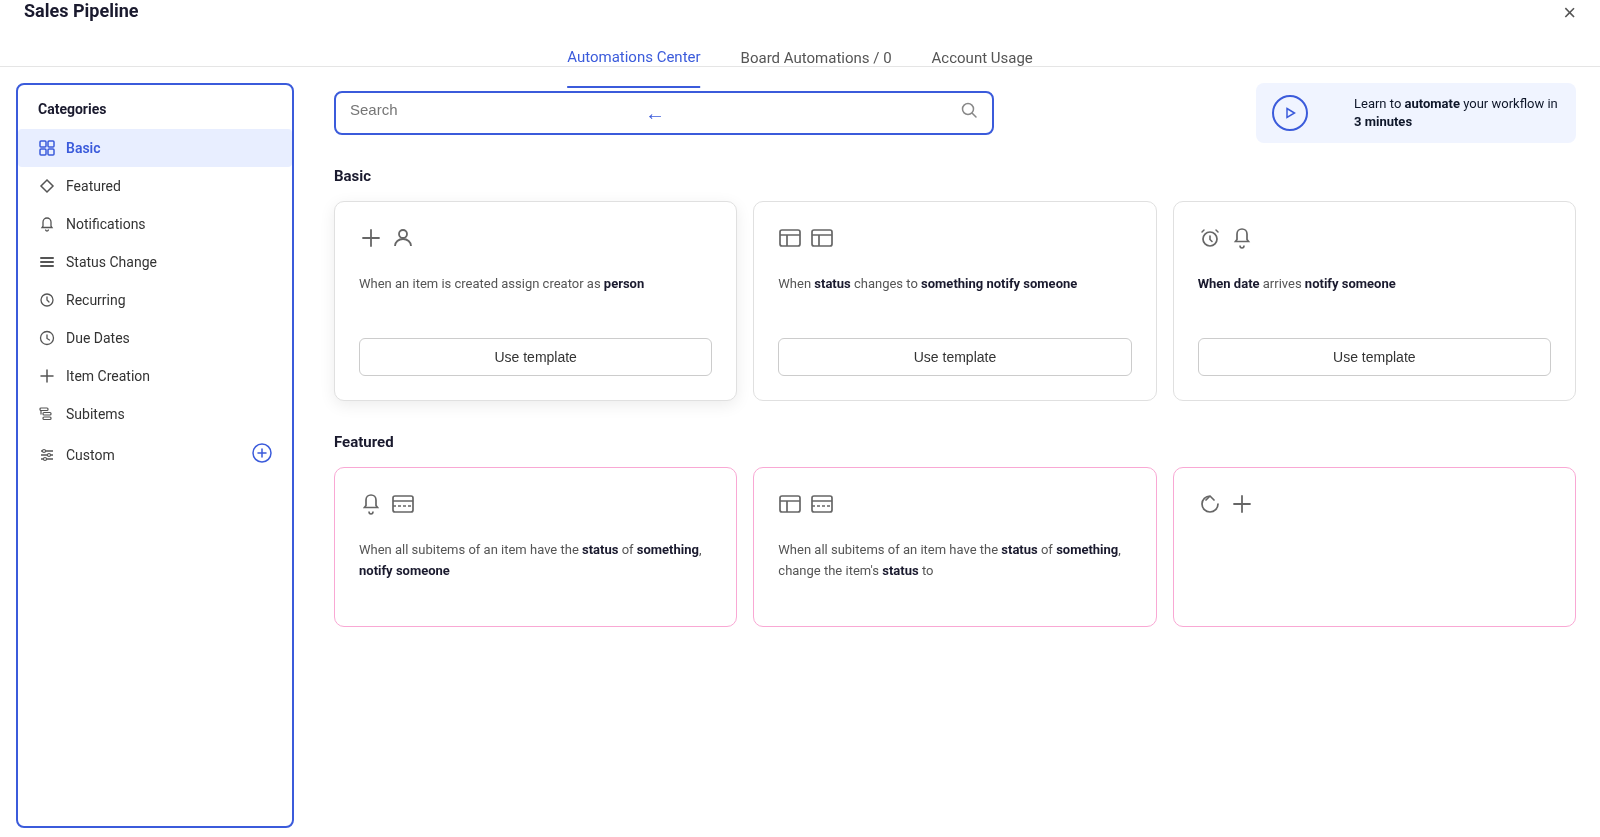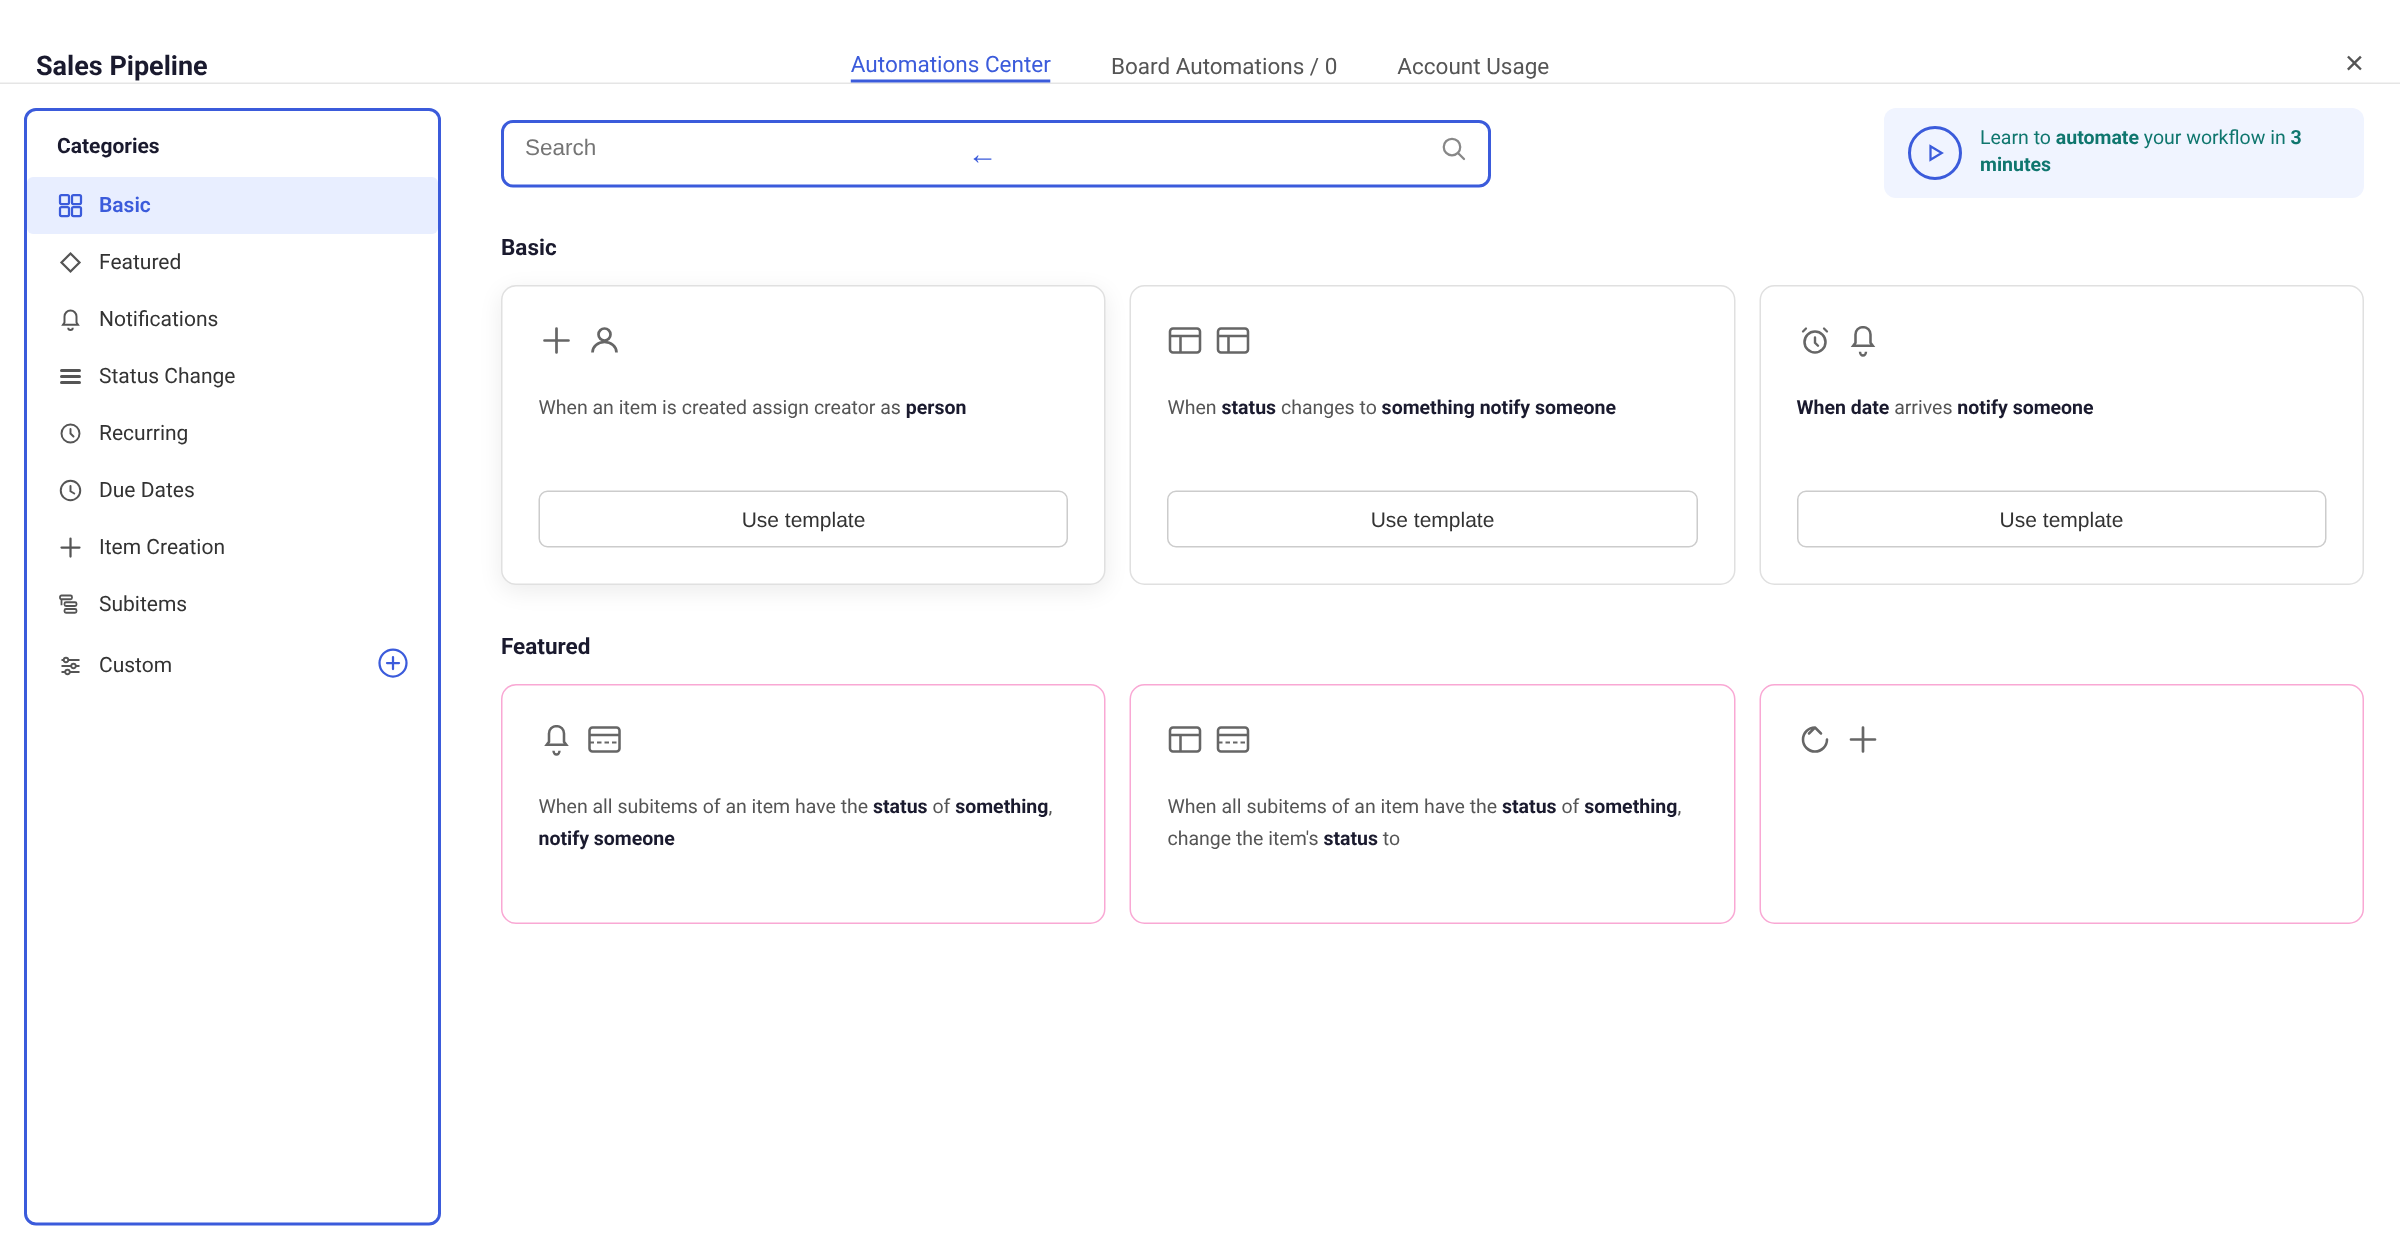--- a/index.html
+++ b/index.html
@@ -1,22 +1,22 @@
 <!DOCTYPE html>
 <html><head>
   <meta charset="utf-8">
   <style>
     * { box-sizing: border-box; margin: 0; padding: 0; }
     body { font-family: -apple-system, BlinkMacSystemFont, 'Segoe UI', Roboto, sans-serif; background: #fff; color: #333; width: 1600px; height: 837px; overflow: hidden; }
 
     
-    .header { display: flex; align-items: flex-end; padding: 0 24px; height: 56px; border-bottom: 1px solid #e5e5e5; position: relative; }
+    .header { display: flex; align-items: flex-start; padding: 0 24px; height: 67px; border-bottom: 1px solid #e5e5e5; position: relative; }
     .header-title { font-size: 18px; font-weight: 700; color: #1a1a2e; }
     .header-tabs { display: flex; align-items: center; gap: 40px; position: absolute; left: 50%; transform: translateX(-50%); }
-    .header-tab { font-size: 15px; color: #555; cursor: pointer; padding-bottom: 1px; text-decoration: none; }
+    .header-tab { font-size: 15px; color: #555; cursor: pointer; padding-bottom: 20px; text-decoration: none; margin-top: 48px; }
     .header-tab.active { color: #3b5bdb; border-bottom: 2px solid #3b5bdb; }
     .header-close { margin-left: auto; font-size: 22px; cursor: pointer; color: #555; background: none; border: none; }
 
     
     .main { display: flex; height: calc(837px - 60px); }
 
     
     .sidebar { width: 278px; border: 2px solid #3b5bdb; border-radius: 8px; margin: 16px; padding: 16px 0; overflow-y: auto; flex-shrink: 0; }
     .sidebar-title { font-size: 14px; font-weight: 700; padding: 0 20px 12px; color: #1a1a2e; }
     .sidebar-item { display: flex; align-items: center; gap: 10px; padding: 10px 20px; cursor: pointer; font-size: 14px; color: #333; border-radius: 4px; }
@@ -31,21 +31,21 @@
     
     .search-bar-wrapper { display: flex; align-items: center; gap: 16px; margin-bottom: 24px; }
     .search-bar { display: flex; align-items: flex-start; border: 2px solid #3b5bdb; border-radius: 8px; padding: 8px 14px; flex: 1; max-width: 660px; background: #fff; }
     .search-input { border: none; outline: none; font-size: 15px; color: #999; flex: 1; }
     .search-arrow { color: #3b5bdb; font-size: 20px; margin: 0 8px; }
     .search-icon-el { color: #888; font-size: 18px; }
 
     
     .learn-banner { display: flex; align-items: center; gap: 12px; background: #f0f4ff; border-radius: 8px; padding: 12px 16px; margin-left: auto; max-width: 320px; }
     .play-btn { width: 36px; height: 36px; border-radius: 50%; border: 2px solid #3b5bdb; display: flex; align-items: center; justify-content: center; color: #3b5bdb; font-size: 14px; flex-shrink: 0; }
-    .learn-text { font-size: 13px; color: #0f766e; line-height: 1.4; }
+    .learn-text { font-size: 13px; color: #0f172a; line-height: 1.4; margin-left: 34px; }
     .learn-text strong { font-weight: 700; }
 
     
     .section-title { font-size: 15px; font-weight: 700; color: #1a1a2e; margin-bottom: 16px; }
 
     
     .cards-grid { display: grid; grid-template-columns: repeat(3, 1fr); gap: 16px; margin-bottom: 32px; }
     .card { border: 1px solid #e0e0e0; border-radius: 10px; padding: 24px; background: #fff; display: flex; flex-direction: column; min-height: 200px; }
     .card-icons { display: flex; align-items: center; gap: 8px; margin-bottom: 20px; }
     .card-desc { font-size: 13px; color: #555; line-height: 1.6; flex: 1; }

